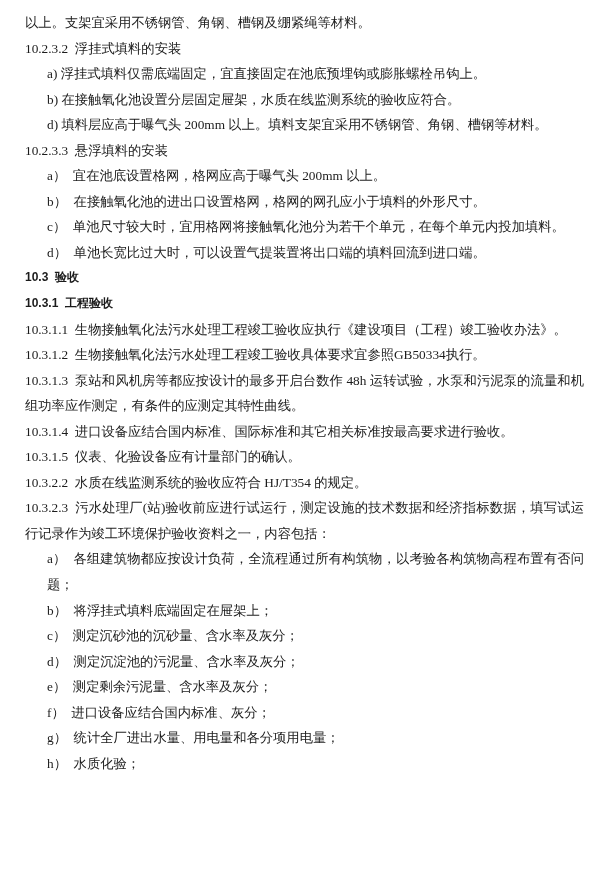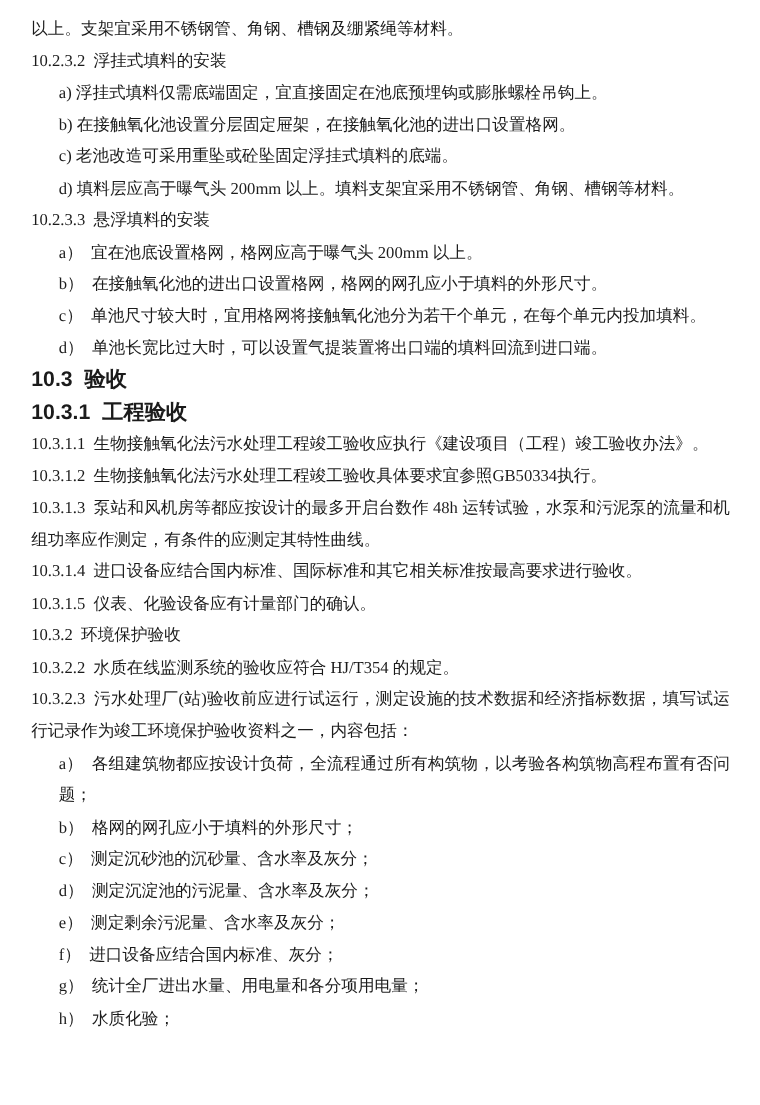--- a/index.html
+++ b/index.html
@@ -21,54 +21,52 @@
   .page p {
     margin: 0;
     line-height: 25.55px;
     text-align: justify;
     white-space: pre-wrap;
   }
   p.item { padding-left: 22px; }
   p.h2, p.h3 {
     font-weight: 700;
     font-family: "Liberation Sans", "DejaVu Sans", sans-serif;
-    font-size: 17px;
+    font-size: 12px;
   }
 </style>
 </head>
 <body>
 
 <div class="page">
   <p>以上。支架宜采用不锈钢管、角钢、槽钢及绷紧绳等材料。</p>
 
   <p>10.2.3.2  浮挂式填料的安装</p>
   <p class="item">a) 浮挂式填料仅需底端固定，宜直接固定在池底预埋钩或膨胀螺栓吊钩上。</p>
-  <p class="item">b) 在接触氧化池设置分层固定屉架，在接触氧化池的进出口设置格网。</p>
-  <p class="item">c) 老池改造可采用重坠或砼坠固定浮挂式填料的底端。</p>
+  <p class="item">b) 在接触氧化池设置分层固定屉架，水质在线监测系统的验收应符合。</p>
   <p class="item">d) 填料层应高于曝气头 200mm 以上。填料支架宜采用不锈钢管、角钢、槽钢等材料。</p>
 
   <p>10.2.3.3  悬浮填料的安装</p>
   <p class="item">a）  宜在池底设置格网，格网应高于曝气头 200mm 以上。</p>
   <p class="item">b）  在接触氧化池的进出口设置格网，格网的网孔应小于填料的外形尺寸。</p>
   <p class="item">c）  单池尺寸较大时，宜用格网将接触氧化池分为若干个单元，在每个单元内投加填料。</p>
   <p class="item">d）  单池长宽比过大时，可以设置气提装置将出口端的填料回流到进口端。</p>
 
   <p class="h2">10.3  验收</p>
 
   <p class="h3">10.3.1  工程验收</p>
   <p>10.3.1.1  生物接触氧化法污水处理工程竣工验收应执行《建设项目（工程）竣工验收办法》。</p>
   <p>10.3.1.2  生物接触氧化法污水处理工程竣工验收具体要求宜参照GB50334执行。</p>
   <p>10.3.1.3  泵站和风机房等都应按设计的最多开启台数作 48h 运转试验，水泵和污泥泵的流量和机组功率应作测定，有条件的应测定其特性曲线。</p>
   <p>10.3.1.4  进口设备应结合国内标准、国际标准和其它相关标准按最高要求进行验收。</p>
   <p>10.3.1.5  仪表、化验设备应有计量部门的确认。</p>
 
-  <p>10.3.2  环境保护验收</p>
   <p>10.3.2.2  水质在线监测系统的验收应符合 HJ/T354 的规定。</p>
   <p>10.3.2.3  污水处理厂(站)验收前应进行试运行，测定设施的技术数据和经济指标数据，填写试运行记录作为竣工环境保护验收资料之一，内容包括：</p>
   <p class="item">a）  各组建筑物都应按设计负荷，全流程通过所有构筑物，以考验各构筑物高程布置有否问题；</p>
-  <p class="item">b）  格网的网孔应小于填料的外形尺寸；</p>
+  <p class="item">b）  将浮挂式填料底端固定在屉架上；</p>
   <p class="item">c）  测定沉砂池的沉砂量、含水率及灰分；</p>
   <p class="item">d）  测定沉淀池的污泥量、含水率及灰分；</p>
   <p class="item">e）  测定剩余污泥量、含水率及灰分；</p>
   <p class="item">f）  进口设备应结合国内标准、灰分；</p>
   <p class="item">g）  统计全厂进出水量、用电量和各分项用电量；</p>
   <p class="item">h）  水质化验；</p>
 </div>
 
 </body></html>

